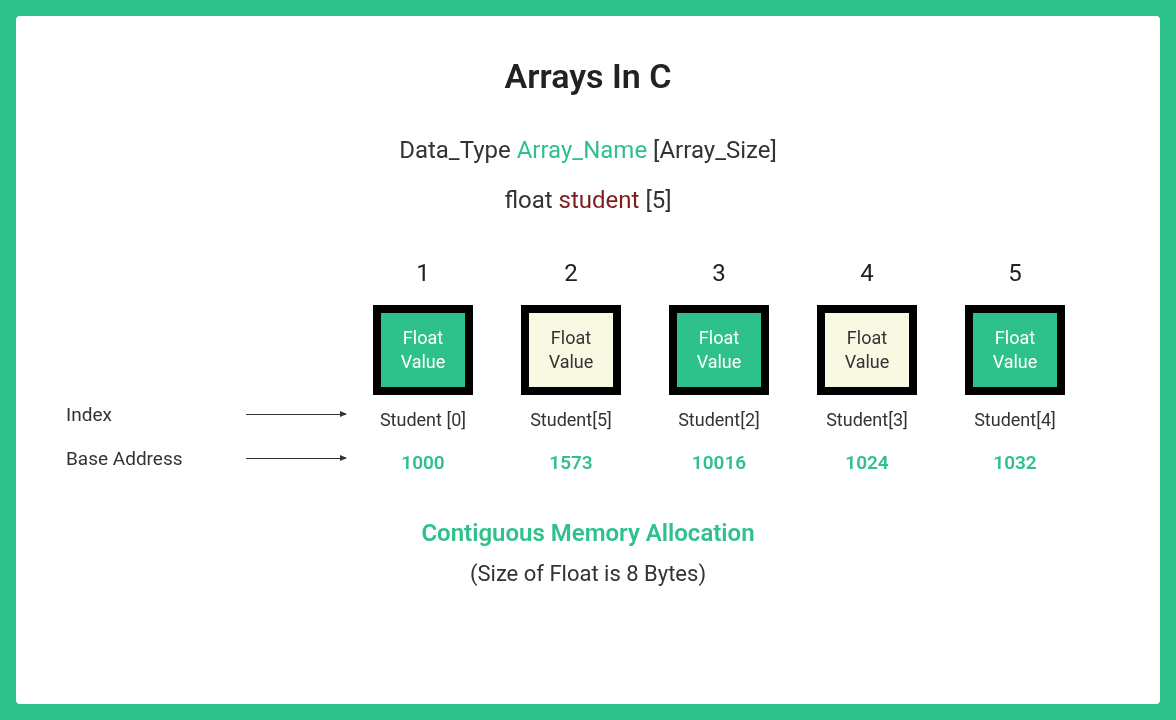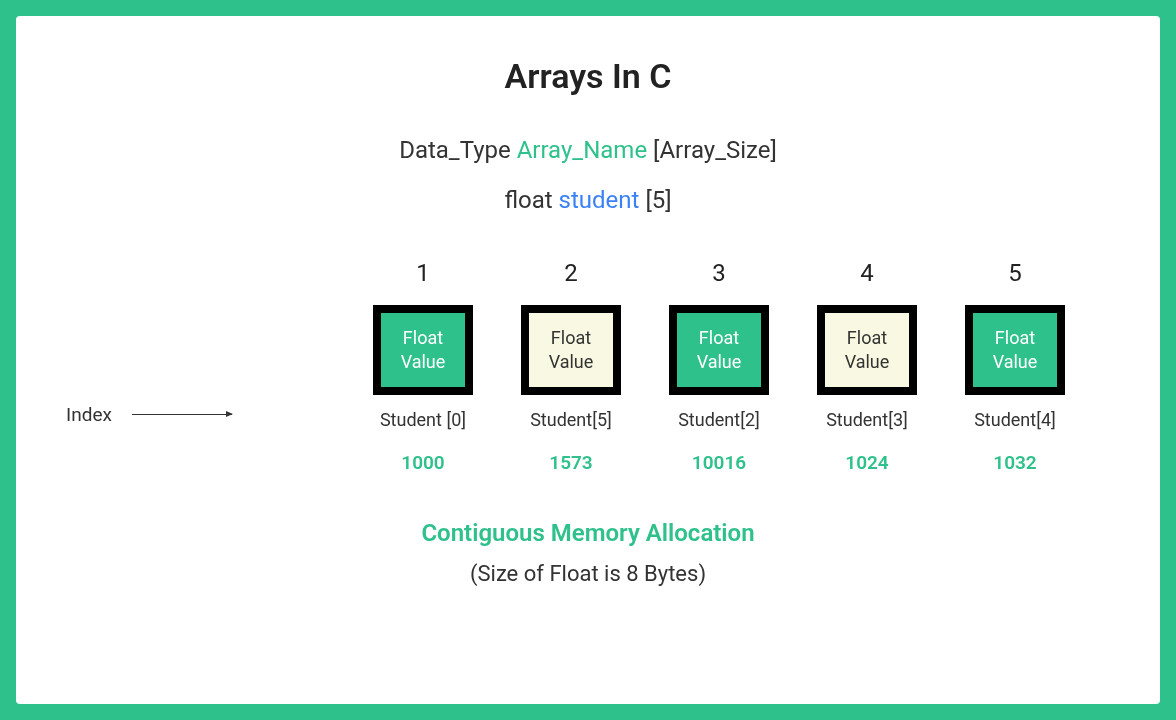--- a/index.html
+++ b/index.html
@@ -38,37 +38,37 @@
     .syntax-line .green {
       color: #2ec18b;
     }
     .example-line {
       text-align: center;
       font-size: 24px;
       color: #333;
       margin-bottom: 45px;
     }
     .example-line .green {
-      color: #3b82f6;
+      color: #7f1d1d;
     }
     .diagram-area {
       display: flex;
       align-items: flex-start;
     }
     .labels-col {
       width: 280px;
       padding-top: 142px;
       display: flex;
       flex-direction: column;
       gap: 18px;
     }
     .label-row {
       display: flex;
       align-items: center;
-      justify-content: flex-start;
+      justify-content: space-between;
       gap: 20px;
       height: 26px;
     }
     .label-text {
       font-size: 19px;
       color: #333;
     }
     .arrow {
       width: 100px;
       height: 1px;
@@ -168,20 +168,24 @@
     <span> </span>
     <span>[5]</span>
   </div>
 
   <div class="diagram-area">
     <div class="labels-col">
       <div class="label-row">
         <span class="label-text">Index</span>
         <div class="arrow"></div>
       </div>
+      <div class="label-row">
+        <span class="label-text">Base Address</span>
+        <div class="arrow"></div>
+      </div>
     </div>
 
     <div class="cells-col">
       <div class="cell-group">
         <div class="cell-num">1</div>
         <div class="cell-box green">Float Value</div>
         <div class="cell-index">Student [0]</div>
         <div class="cell-addr">1000</div>
       </div>
       <div class="cell-group">

